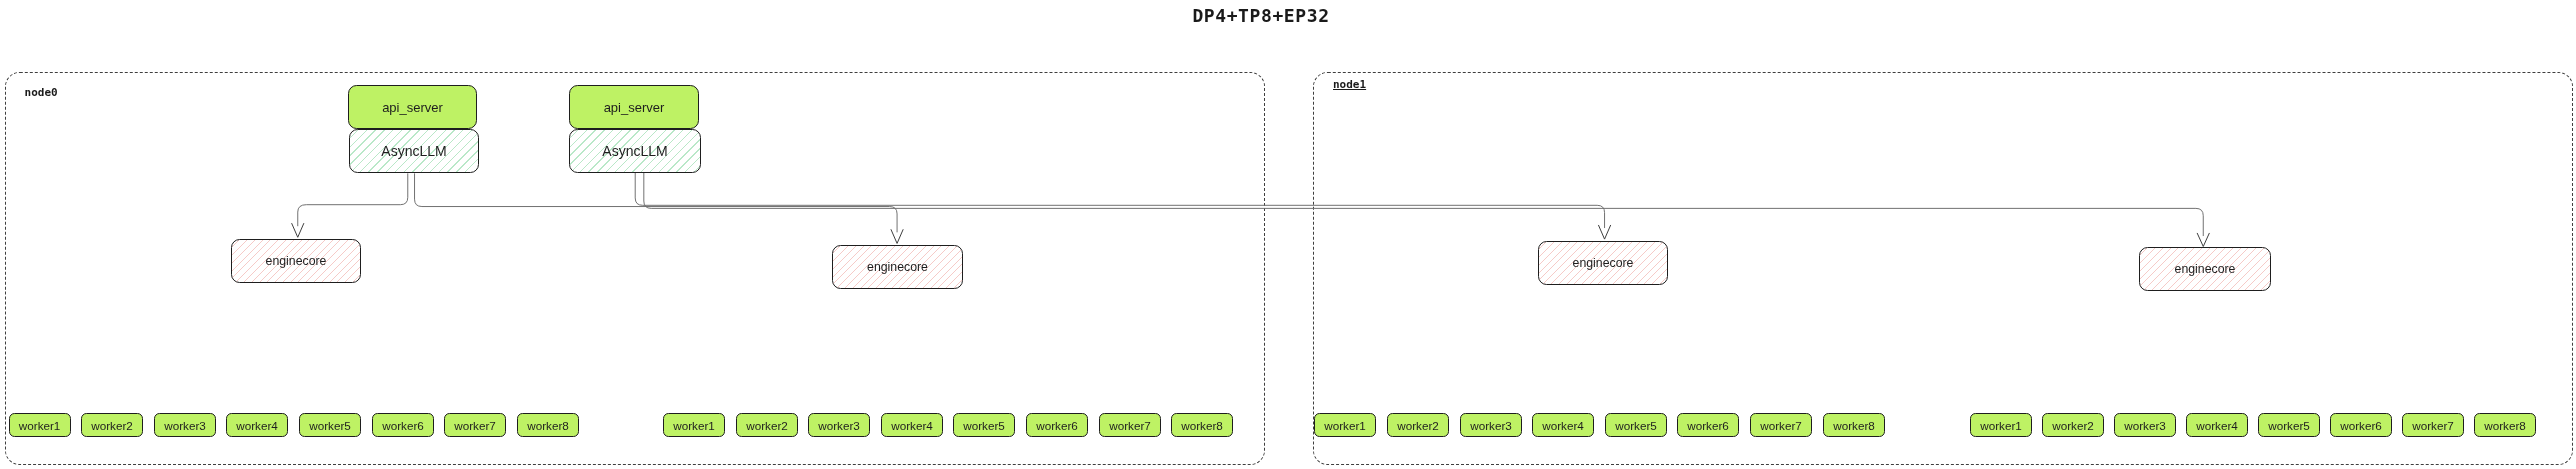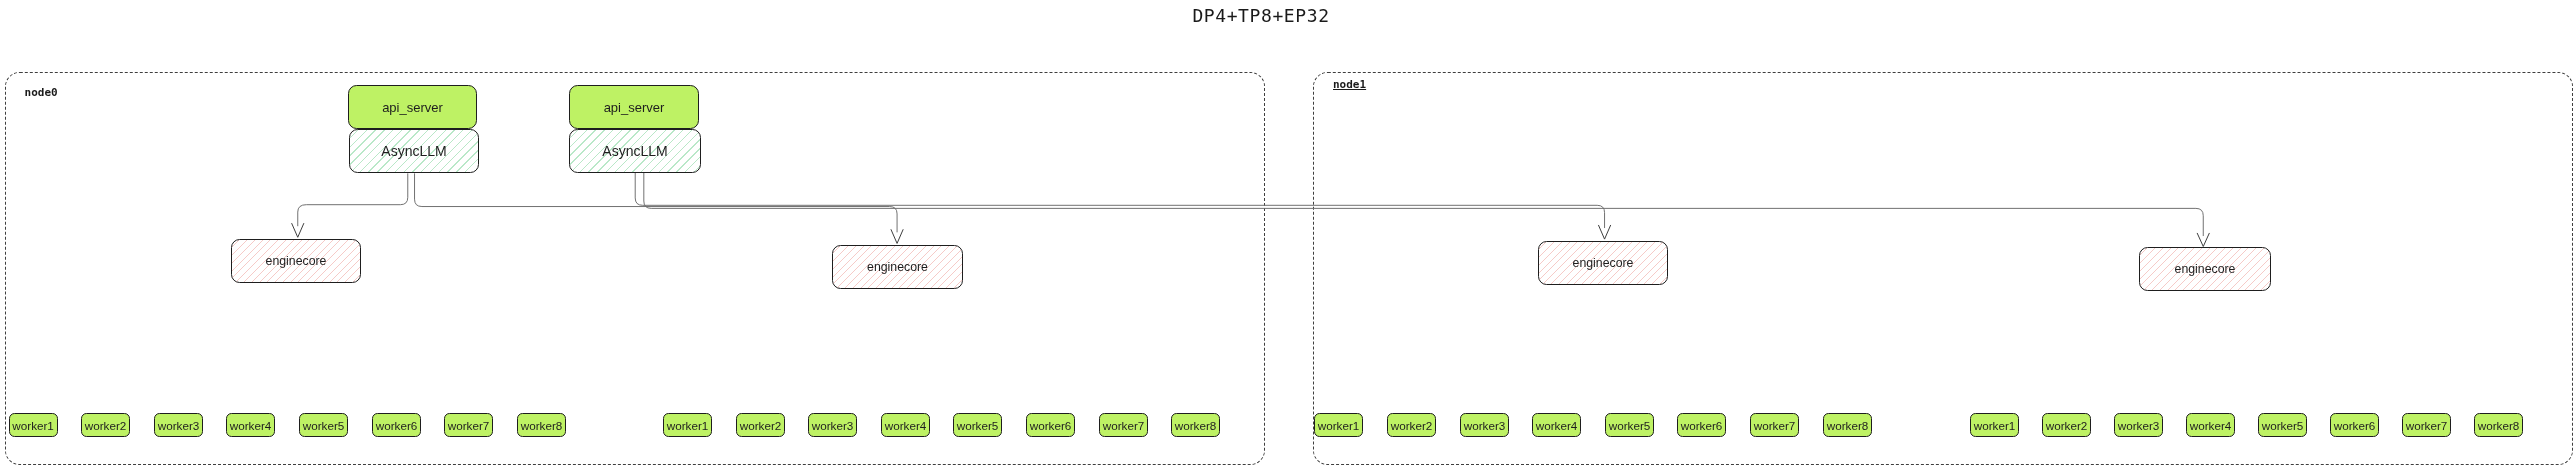--- a/index.html
+++ b/index.html
@@ -1,30 +1,30 @@
 <!DOCTYPE html>
 <html style="font-size:9.8px"><head>
 <meta charset="utf-8">
 <style>
   html,body{margin:0;padding:0;background:#ffffff;}
   body{width:2576px;height:469px;position:relative;font-family:"Liberation Sans",sans-serif;color:#1e1e1e;}
   .canvas{position:absolute;inset:0;width:2576px;height:469px;}
   .title{position:absolute;left:1138px;top:4.9px;width:246px;text-align:center;
-         font-family:"DejaVu Sans Mono",monospace;font-size:18px;font-weight:400;color:#1a1a1a;letter-spacing:0.6px;}
+         font-family:"DejaVu Sans Mono",monospace;font-size:18px;font-weight:700;color:#1a1a1a;letter-spacing:0.6px;}
   .node{position:absolute;border:1.5px dashed #3f3f3f;border-radius:14.8px;background:transparent;}
   .node-label{position:absolute;font-family:"DejaVu Sans Mono",monospace;font-size:11px;font-weight:700;color:#1a1a1a;}
   .box{position:absolute;box-sizing:border-box;border:1.5px solid #1e1e1e;background:#bef264;
        display:flex;align-items:center;justify-content:center;}
   .big{border-radius:8.6px;}
   .api{font-size:13px;}
   .asyncllm{font-size:14px;
        background:repeating-linear-gradient(135deg,#ffffff 0px,#ffffff 5.2px,#b9e8c8 5.2px,#b9e8c8 6.2px);align-items:center;}
   .enginecore{font-size:12.3px;
        background:repeating-linear-gradient(135deg,#ffffff 0px,#ffffff 4.8px,#f6cbc8 4.8px,#f6cbc8 5.5px);}
-  .worker{border-radius:5.5px;border-width:1.2px;width:49px;height:24px;top:413px;font-size:11.7px;}
+  .worker{border-radius:5.5px;border-width:1.2px;width:62px;height:24px;top:413px;font-size:11.7px;}
   svg.wires{position:absolute;left:0;top:0;pointer-events:none;}
   .wire{fill:none;stroke:#6e6e6e;stroke-width:1.6;}
   .head{fill:none;stroke:#3a3a3a;stroke-width:1.6;}
 </style>
 </head>
 <body>
 
 <div class="canvas">
 
   <div class="title">DP4+TP8+EP32</div>

